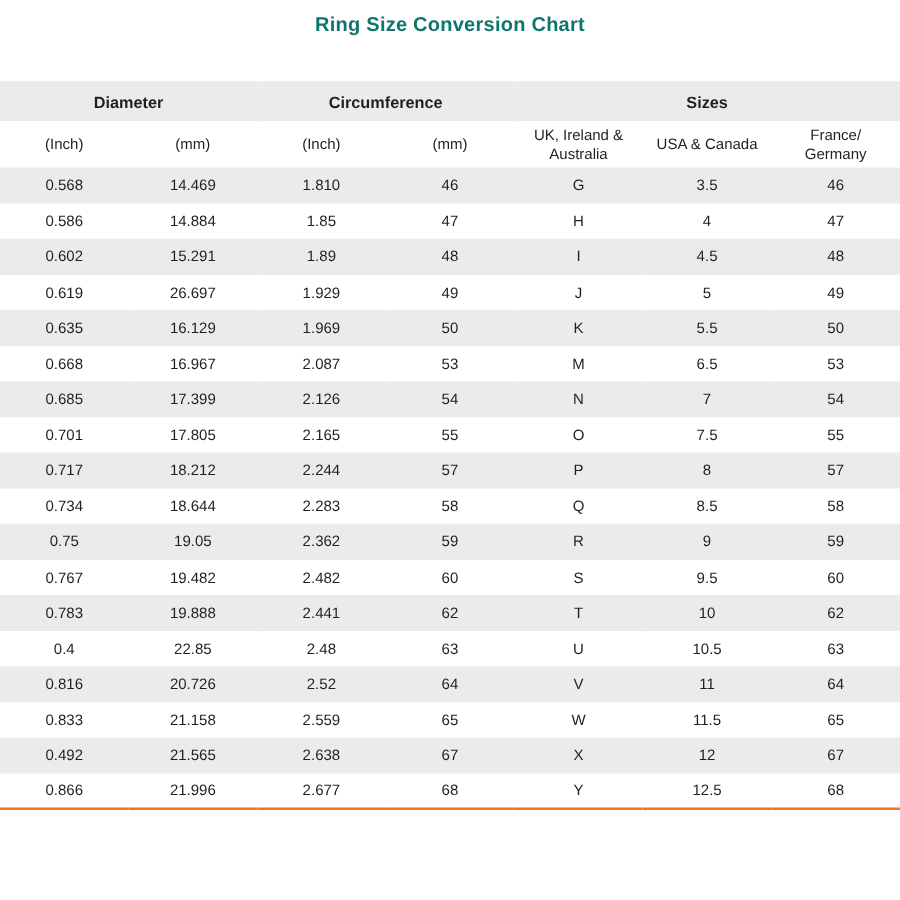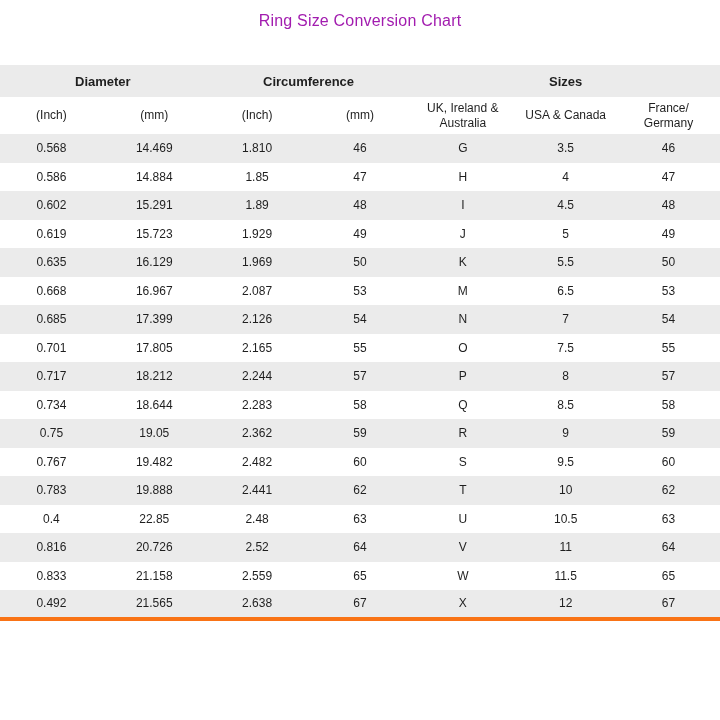--- a/index.html
+++ b/index.html
@@ -19,30 +19,30 @@
     width: 720px;
     height: 720px;
     overflow: hidden;
     background: var(--bg);
   }
   .page-title {
     margin: 0;
     padding-top: 12px;
     text-align: center;
     font-size: 16px;
-    font-weight: normal;
-    color: #a21caf;
+    font-weight: bold;
+    color: #0f766e;
     letter-spacing: 0.2px;
   }
   table.conversion-table {
     width: 100%;
     margin-top: 35px;
     border-collapse: collapse;
     table-layout: fixed;
-    border-bottom: 4px solid #f97316;
+    border-bottom: 2px solid #f97316;
   }
   col { width: 14.2857%; }
   th, td {
     text-align: center;
     vertical-align: middle;
     padding: 0 6px;
     font-weight: normal;
   }
   tr.group-row th {
     height: 32px;
@@ -123,21 +123,21 @@
           <td>0.602</td>
           <td>15.291</td>
           <td>1.89</td>
           <td>48</td>
           <td>I</td>
           <td>4.5</td>
           <td>48</td>
         </tr>
         <tr>
           <td>0.619</td>
-          <td>15.723</td>
+          <td>26.697</td>
           <td>1.929</td>
           <td>49</td>
           <td>J</td>
           <td>5</td>
           <td>49</td>
         </tr>
         <tr>
           <td>0.635</td>
           <td>16.129</td>
           <td>1.969</td>
@@ -247,16 +247,25 @@
         </tr>
         <tr>
           <td>0.492</td>
           <td>21.565</td>
           <td>2.638</td>
           <td>67</td>
           <td>X</td>
           <td>12</td>
           <td>67</td>
         </tr>
+        <tr>
+          <td>0.866</td>
+          <td>21.996</td>
+          <td>2.677</td>
+          <td>68</td>
+          <td>Y</td>
+          <td>12.5</td>
+          <td>68</td>
+        </tr>
       </tbody>
   </table>
 
 </div>
 
 </body></html>

